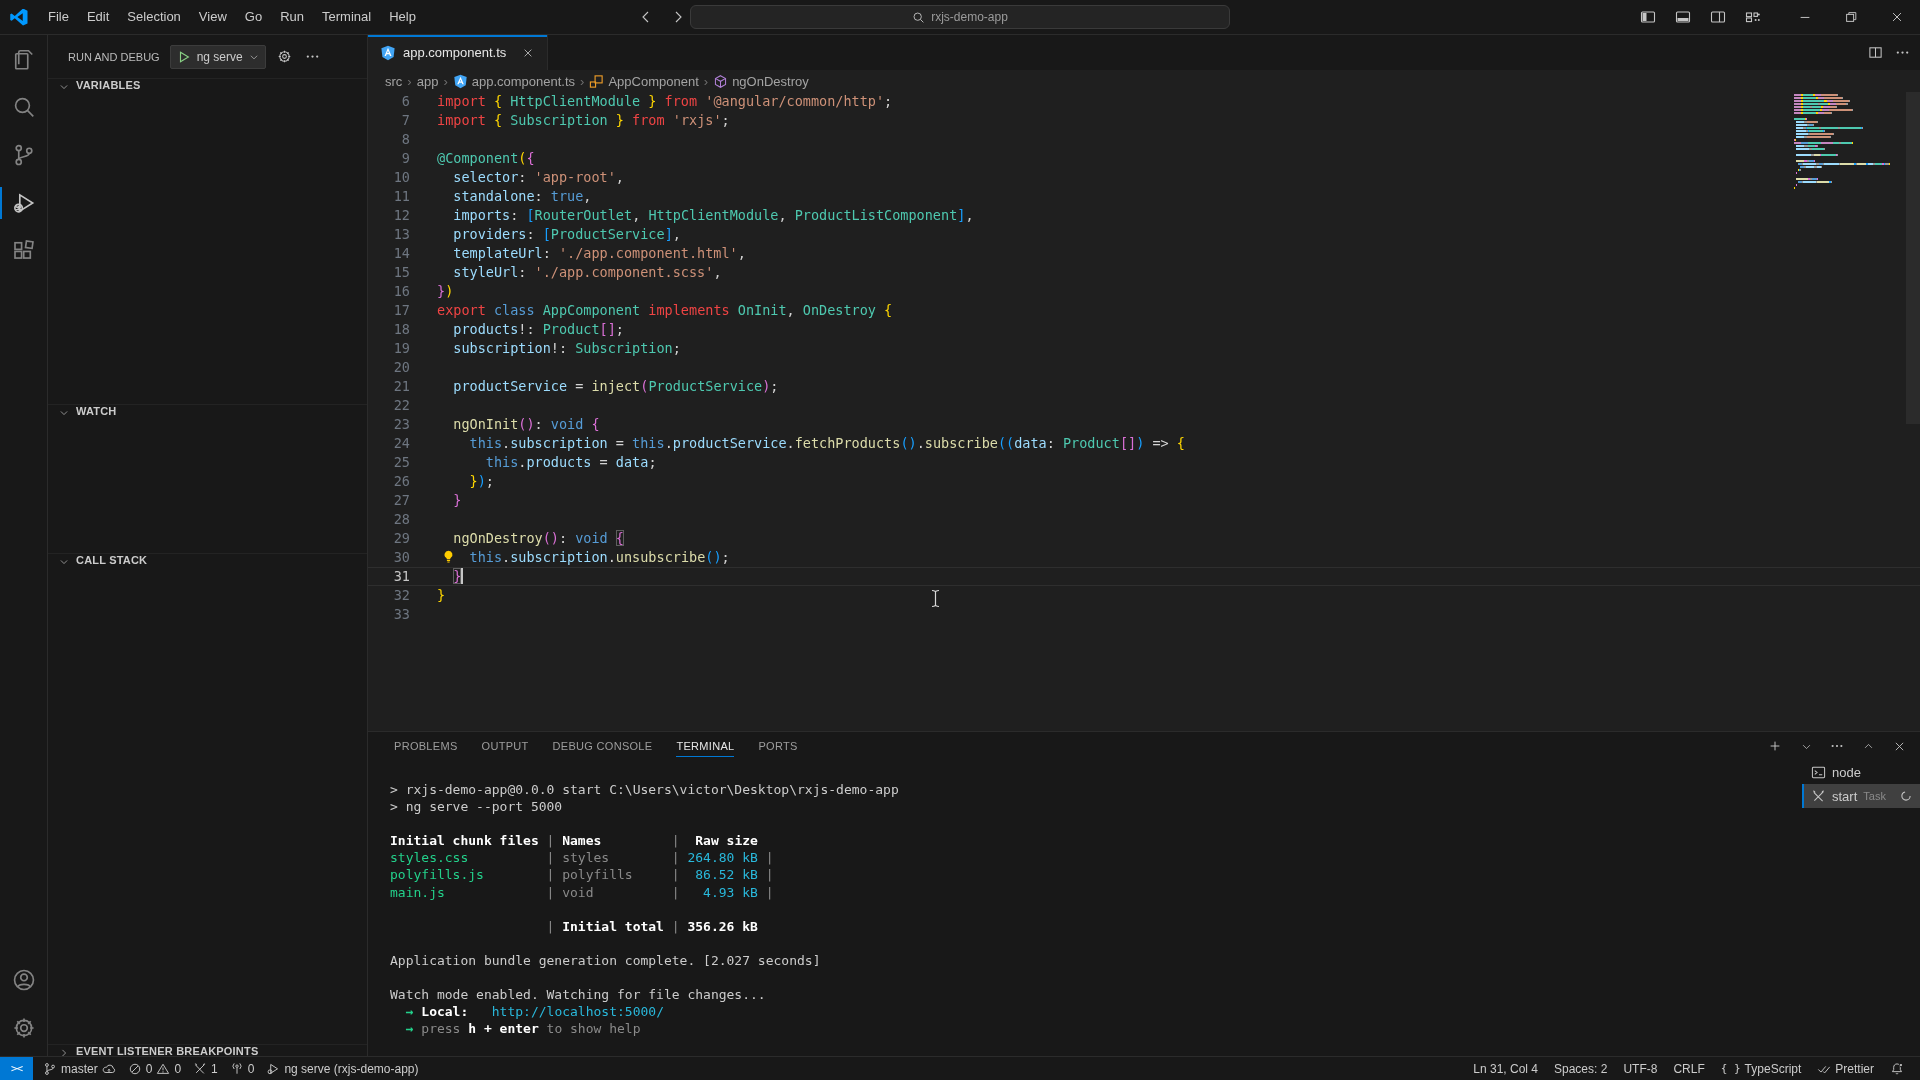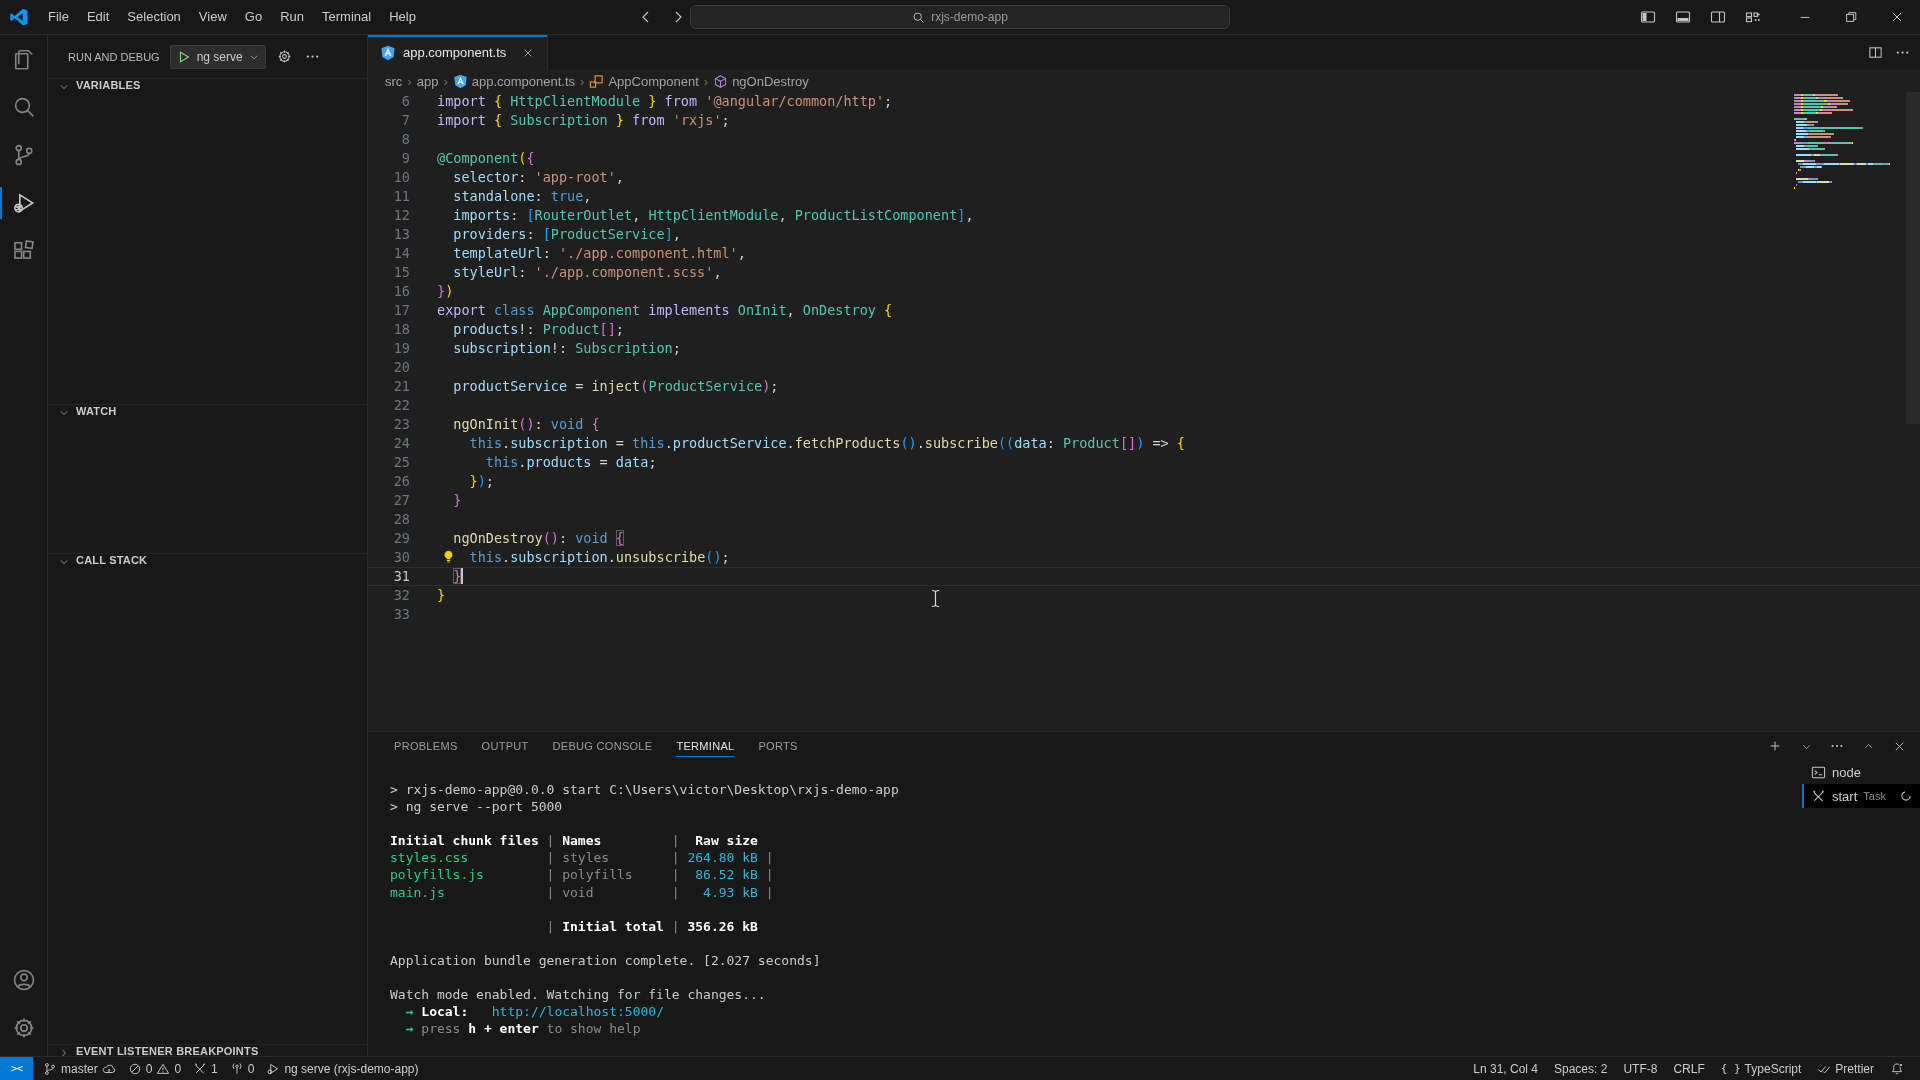--- a/index.html
+++ b/index.html
@@ -71,21 +71,21 @@
   .bc-sep { margin:0 5px; color:#6e6e6e; font-size:13px; }
   .bc-icon svg { width:15px; height:15px; }
 
   .code-wrap { position:absolute; top:57px; left:0; right:0; bottom:325px; background:#1f1f1f; overflow:hidden; }
   .code { font-family:"DejaVu Sans Mono",monospace; font-size:13.5px; line-height:19px; }
   .code-line { position:relative; display:flex; height:19px; white-space:pre; }
   .code-line.active { box-shadow:inset 0 1px 0 rgba(255,255,255,.07), inset 0 -1px 0 rgba(255,255,255,.07); }
   .ln { width:69px; text-align:right; padding-right:27px; color:#6e7681; flex:none; }
   .code-line.active .ln { color:#c6c6c6; }
   .lc { white-space:pre; color:#d4d4d4; }
-  .tk-kw{color:#c4b5fd} .tk-kb{color:#569CD6} .tk-ty{color:#4EC9B0} .tk-st{color:#CE9178}
+  .tk-kw{color:#ef4444} .tk-kb{color:#569CD6} .tk-ty{color:#4EC9B0} .tk-st{color:#CE9178}
   .tk-fn{color:#DCDCAA} .tk-va{color:#9CDCFE} .tk-pl{color:#d4d4d4}
   .tk-b1{color:#FFD700} .tk-b2{color:#DA70D6} .tk-b3{color:#179FFF}
   .mbr { outline:1px solid #5e5e5e; outline-offset:-1px; }
   .caret { display:inline-block; width:2px; height:16px; background:#c6c6c6; vertical-align:middle; margin-top:-2px; }
   .bulb { position:absolute; left:73px; top:1px; width:16px; height:16px; }
   .minimap { position:absolute; top:2px; right:14px; width:112px; }
   .mm-line { display:flex; height:2px; margin-bottom:1px; }
   .mm-line span { height:2px; flex:none; }
   .scroll-slider { position:absolute; top:0; right:0; width:14px; height:332px; background:rgba(121,121,121,.14); }
   .ibeam { position:absolute; left:562px; top:497px; }
@@ -100,21 +100,21 @@
   .panel-actions { position:absolute; right:12px; top:0; height:28px; display:flex; align-items:center; gap:13px; }
   .pa-btn { width:18px; height:18px; display:flex; align-items:center; justify-content:center; }
   .terminal { position:absolute; left:0; right:120px; top:28px; bottom:0; padding:21px 0 0 22px; overflow:hidden; }
   .tline { font-family:"DejaVu Sans Mono",monospace; font-size:13px; line-height:17.1px; white-space:pre; color:#cccccc; }
   .tk-tp{color:#cccccc} .tk-tb{color:#ffffff;font-weight:bold} .tk-tg{color:#23d18b}
   .tk-tgb{color:#23d18b;font-weight:bold} .tk-tc{color:#29b8db} .tk-td{color:#8a8a8a}
   .term-side { position:absolute; right:0; top:28px; bottom:0; width:118px; }
   .trow { position:relative; height:24px; display:flex; align-items:center; gap:6px; padding-left:9px;
           font-size:13px; color:#cccccc; }
   .trow .ticon svg { width:15px; height:15px; }
-  .trow.active { background:#000000; }
+  .trow.active { background:#404040; }
   .trow.active::before { content:""; position:absolute; left:0; top:0; bottom:0; width:2px; background:#0078d4; }
   .tbadge { font-size:11px; color:#8a8a8a; }
   .spinner { position:absolute; right:8px; top:6px; width:12px; height:12px; animation:spin 1s linear infinite; }
   @keyframes spin { to { transform:rotate(360deg);} }
 
   
   .statusbar { position:absolute; left:0; right:0; bottom:0; height:24px; background:#181818;
                border-top:1px solid #2b2b2b; display:flex; align-items:center; font-size:12px; color:#cccccc; z-index:40; }
   .remote { width:33px; height:100%; background:#0078d4; color:#ffffff; display:flex; align-items:center;
             justify-content:center; font-family:"DejaVu Sans Mono",monospace; font-size:11px; letter-spacing:-1px; }

